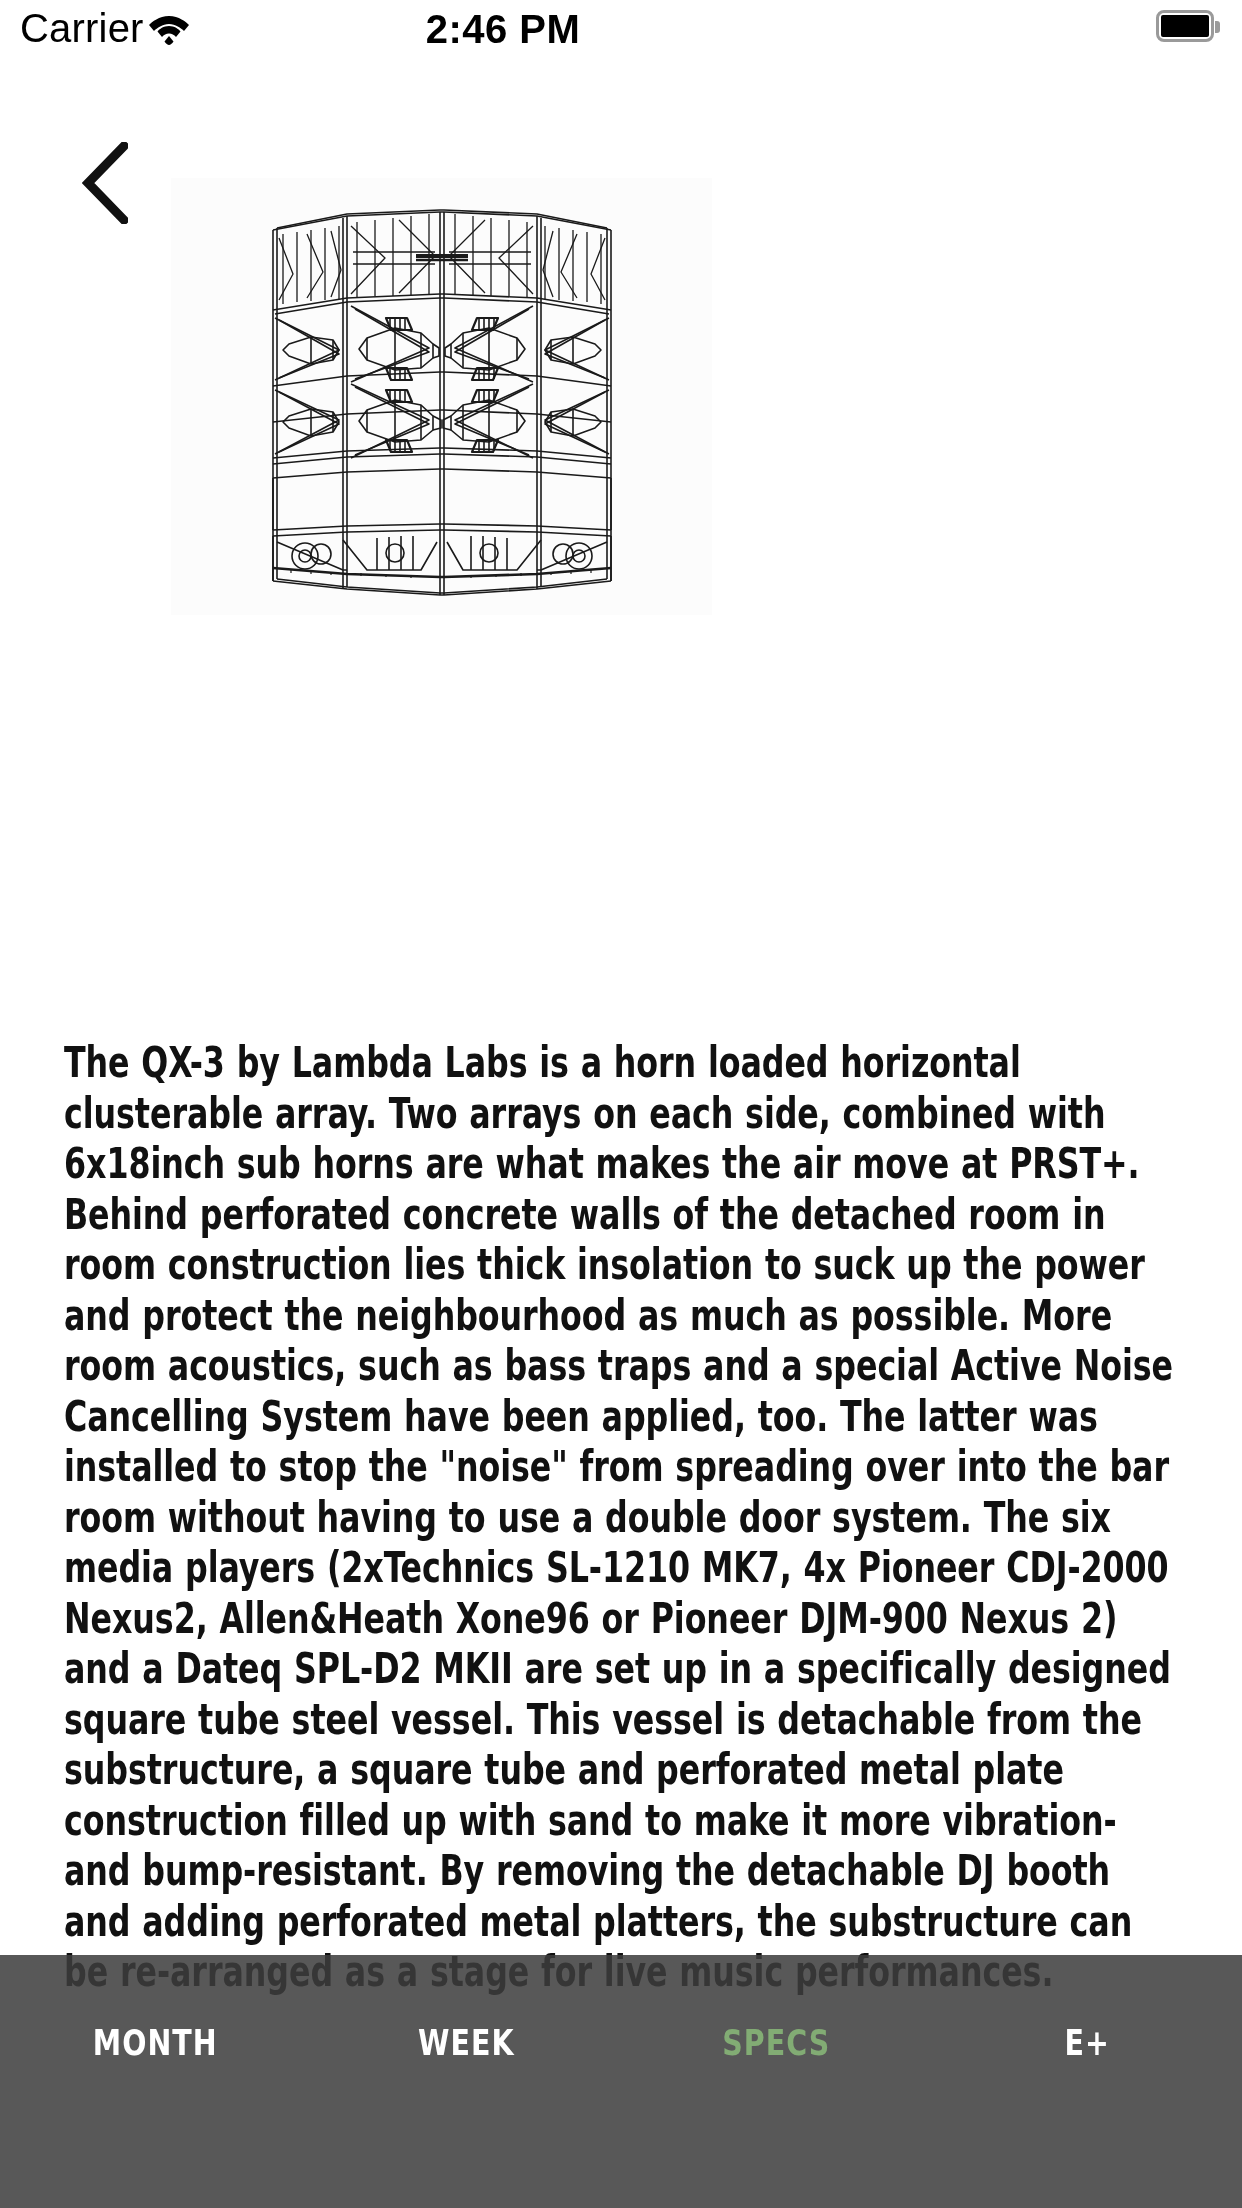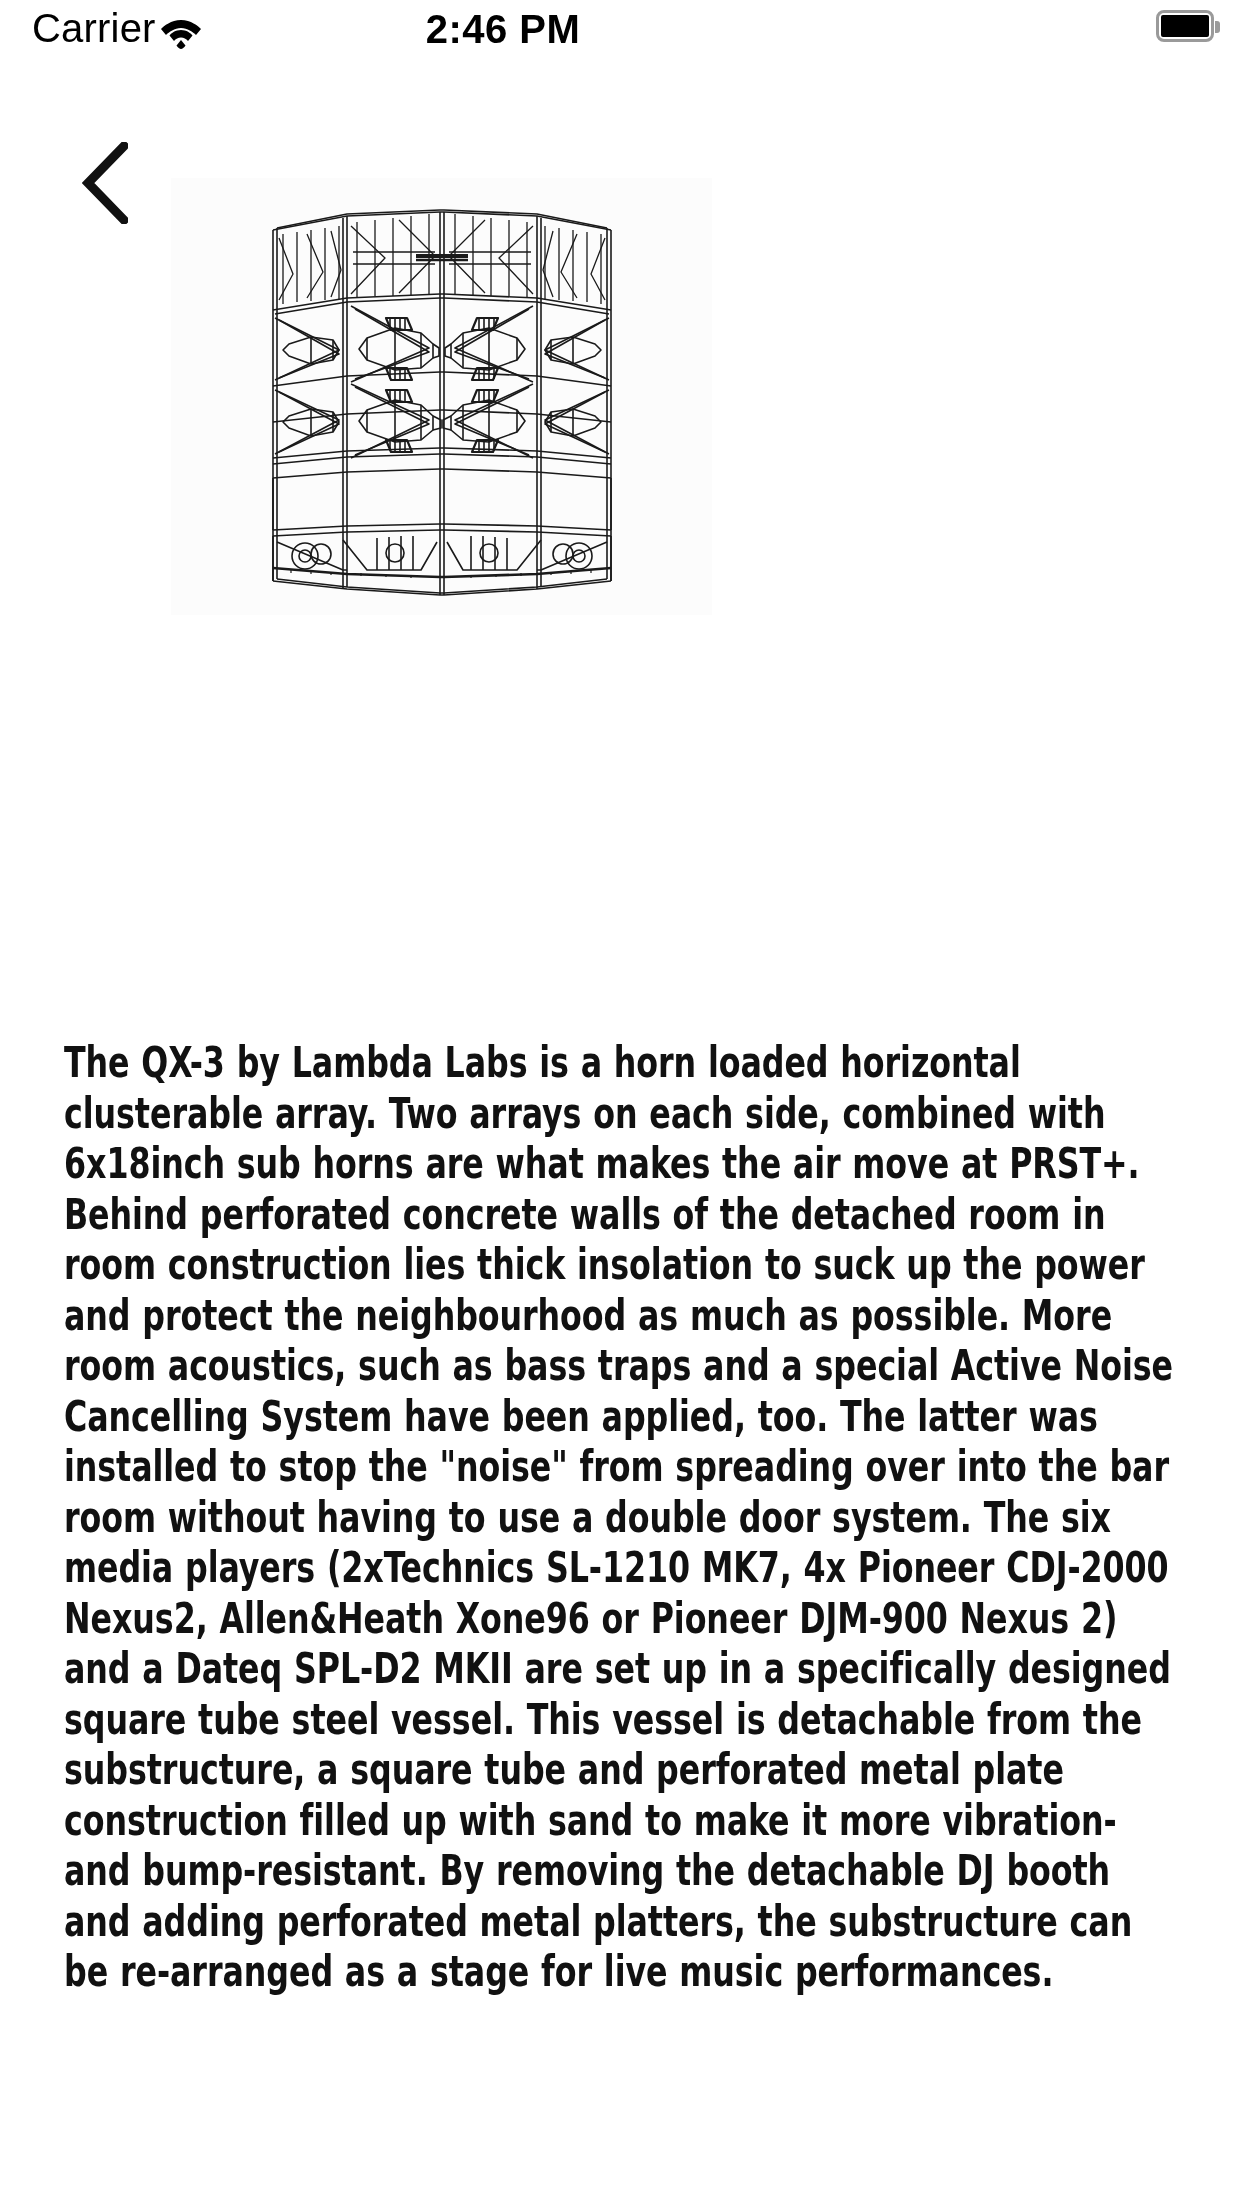--- a/index.html
+++ b/index.html
@@ -9,21 +9,21 @@
     font-family:"Liberation Sans", sans-serif;
     overflow:hidden;
   }
   .screen { position:relative; width:1242px; height:2208px; background:#fff; }
 
   
   .statusbar {
     position:absolute; top:0; left:0; width:1242px; height:62px;
     display:flex; align-items:center; color:#000;
   }
-  .sb-left { position:absolute; left:32px; top:6px; display:flex; align-items:flex-end; gap:4px; }
+  .sb-left { position:absolute; left:20px; top:6px; display:flex; align-items:center; gap:4px; }
   .sb-carrier { font-size:40px; line-height:44px; letter-spacing:.2px; }
   .sb-wifi { width:42px; height:36px; position:relative; display:block; }
   .sb-center {
     position:absolute; left:0; width:1006px; text-align:center; top:7px;
     font-size:40px; font-weight:700; letter-spacing:.5px;
   }
   .sb-right { position:absolute; right:22px; top:10px; width:64px; height:34px; }
   .batt-body {
     position:absolute; left:0; top:0; width:58px; height:32px;
     border:3px solid #9a9a9a; border-radius:8px; background:transparent;
@@ -337,14 +337,22 @@
             <path d="M380 394 L380 397"></path>
           <path d="M400 393 L400 396"></path>
             <path d="M420 392 L420 395"></path>
         </g>
       </g>
     </svg>
   </div>
 
   <p class="article">The QX-3 by Lambda Labs is a horn loaded horizontal clusterable array. Two arrays on each side, combined with 6x18inch sub horns are what makes the air move at PRST+. Behind perforated concrete walls of the detached room in room construction lies thick insolation to suck up the power and protect the neighbourhood as much as possible. More room acoustics, such as bass traps and a special Active Noise Cancelling System have been applied, too. The latter was installed to stop the "noise" from spreading over into the bar room without having to use a double door system. The six media players (2xTechnics SL-1210 MK7, 4x Pioneer CDJ-2000 Nexus2, Allen&amp;Heath Xone96 or Pioneer DJM-900 Nexus 2) and a Dateq SPL-D2 MKII are set up in a specifically designed square tube steel vessel. This vessel is detachable from the substructure, a square tube and perforated metal plate construction filled up with sand to make it more vibration- and bump-resistant. By removing the detachable DJ booth and adding perforated metal platters, the substructure can be re-arranged as a stage for live music performances.</p>
 
+  <div class="tabbar">
+    <div class="tabs">
+      <div class="tab">MONTH</div>
+      <div class="tab">WEEK</div>
+      <div class="tab active">SPECS</div>
+      <div class="tab">E+</div>
+    </div>
+  </div>
 
 </div>
 
 </body></html>

